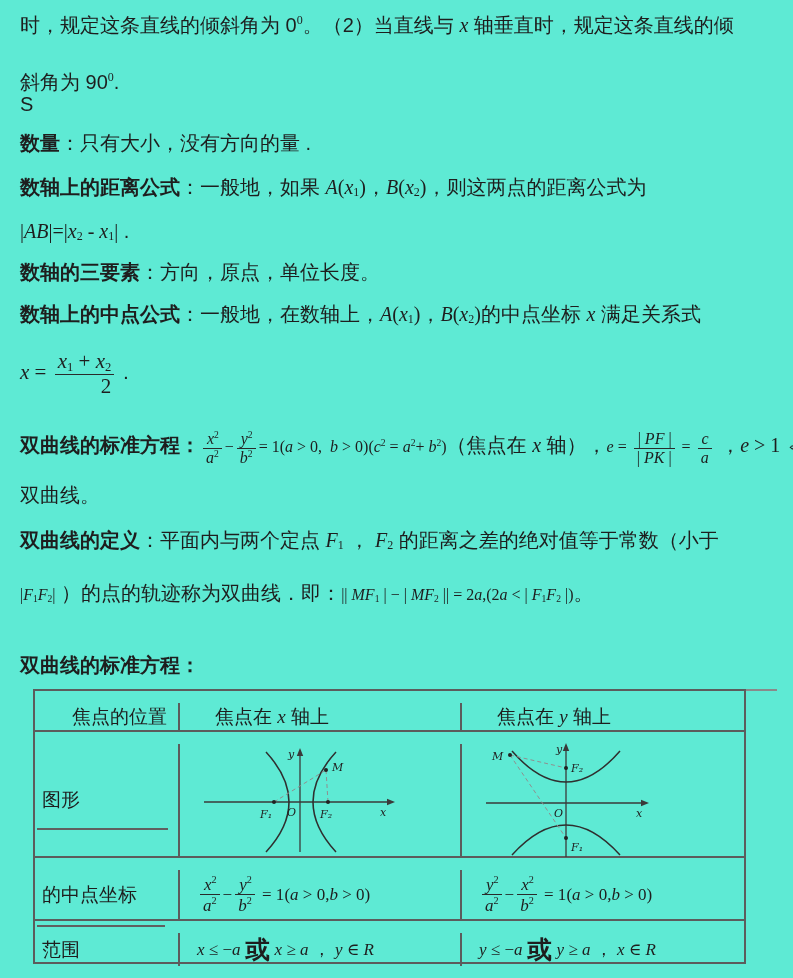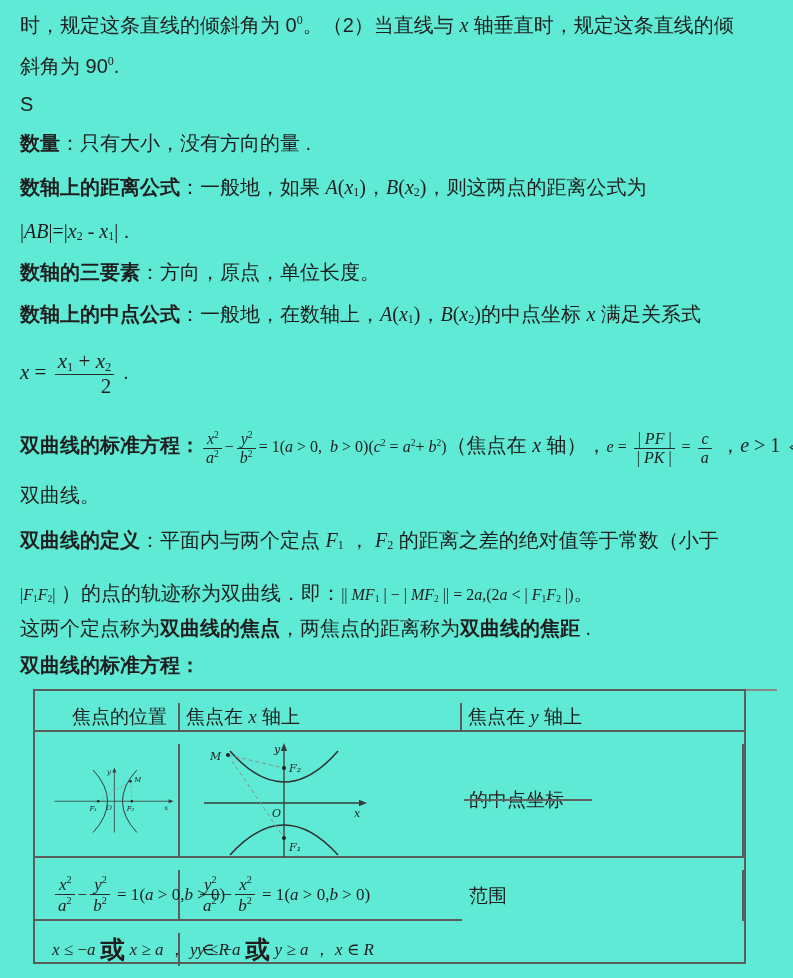--- a/index.html
+++ b/index.html
@@ -21,21 +21,21 @@
   .math-lg{font-size:21px;}
   
   #tbl{position:absolute;left:33px;top:689px;width:713px;height:275px;box-sizing:border-box;
        border:2px solid #5c5c5c;display:grid;grid-template-columns:145px 282px 1fr;
        grid-template-rows:41px 126px 63px 1fr;}
   .tc{position:relative;display:flex;align-items:center;box-sizing:border-box;
       border-right:2px solid #5c5c5c;border-bottom:2px solid #5c5c5c;font-size:19px;margin-top:12px;}
   .tc.noR{border-right:none;}
   .tc.noB{border-bottom:none;}
   .tc.headL{padding-left:37px;}
-  .tc.headC{padding-left:6px;}
+  .tc.headC{padding-left:35px;}
   .tc.rowlabel{padding-left:7px;}
   .tc.formula{padding-left:17px;font-size:17px;}
   .tc.graphcell{padding-left:12px;}
   .ul{position:absolute;left:2px;height:2px;background:#606060;}
   .ul-graph{top:84px;width:131px;}
   .ul-eq{top:55px;width:128px;}
   #topext{position:absolute;left:744px;top:689px;width:33px;height:2px;background:#8a8a8a;}
   
   svg{display:block;}
   .ax{stroke:#3a3a3a;stroke-width:1.3;fill:none;}
@@ -44,58 +44,61 @@
   .dot{fill:#222;}
   .arrowhead{fill:#3a3a3a;}
   .glabel{font-family:"DejaVu Serif",serif;font-style:italic;font-size:11px;fill:#222;}
 </style>
 </head>
 <body>
 
 <div id="page">
 
   <div class="line" style="top:12px"><span class="seg p">时，规定这条直线的倾斜角为 0</span><span class="seg sup">0</span><span class="seg p">。（2）当直线与 </span><span class="seg m">x</span><span class="seg p"> 轴垂直时，规定这条直线的倾</span></div>
-  <div class="line" style="top:53px"><span class="seg p">斜角为 90</span><span class="seg sup">0</span><span class="seg p">.</span></div>
+  <div class="line" style="top:69px"><span class="seg p">斜角为 90</span><span class="seg sup">0</span><span class="seg p">.</span></div>
   <div class="line" style="top:91px"><span class="seg p">S</span></div>
   <div class="line" style="top:130px"><span class="seg b">数量</span><span class="seg p">：只有大小，没有方向的量 .</span></div>
   <div class="line" style="top:174px"><span class="seg b">数轴上的距离公式</span><span class="seg p">：一般地，如果 </span><span class="seg m">A</span><span class="seg mr">(</span><span class="seg m">x</span><span class="seg sub">1</span><span class="seg mr">)</span><span class="seg p">，</span><span class="seg m">B</span><span class="seg mr">(</span><span class="seg m">x</span><span class="seg sub">2</span><span class="seg mr">)</span><span class="seg p">，则这两点的距离公式为</span></div>
   <div class="line" style="top:218px"><span class="seg mr">|</span><span class="seg m">AB</span><span class="seg mr">|</span><span class="seg mr">=</span><span class="seg mr">|</span><span class="seg m">x</span><span class="seg sub">2</span><span class="seg mr"> - </span><span class="seg m">x</span><span class="seg sub">1</span><span class="seg mr">|</span><span class="seg p"> .</span></div>
   <div class="line" style="top:259px"><span class="seg b">数轴的三要素</span><span class="seg p">：方向，原点，单位长度。</span></div>
   <div class="line" style="top:301px"><span class="seg b">数轴上的中点公式</span><span class="seg p">：一般地，在数轴上，</span><span class="seg m">A</span><span class="seg mr">(</span><span class="seg m">x</span><span class="seg sub">1</span><span class="seg mr">)</span><span class="seg p">，</span><span class="seg m">B</span><span class="seg mr">(</span><span class="seg m">x</span><span class="seg sub">2</span><span class="seg mr">)</span><span class="seg p">的中点坐标 </span><span class="seg m">x</span><span class="seg p"> 满足关系式</span></div>
   <div class="line math-lg" style="top:350px"><span class="seg m">x</span><span class="seg mr"> = </span><span class="frac"><span class="fnum"><span class="seg m">x</span><span class="seg sub">1</span><span class="seg mr"> + </span><span class="seg m">x</span><span class="seg sub">2</span></span><span class="fden"><span class="seg mr">2</span></span></span><span class="seg p"> .</span></div>
 
   <div class="line" style="top:430px">
     <span><span class="seg b">双曲线的标准方程：</span></span><span class="math-sm"><span class="frac"><span class="fnum"><span class="seg m">x</span><span class="seg sup">2</span></span><span class="fden"><span class="seg m">a</span><span class="seg sup">2</span></span></span><span class="seg mr">−</span><span class="frac"><span class="fnum"><span class="seg m">y</span><span class="seg sup">2</span></span><span class="fden"><span class="seg m">b</span><span class="seg sup">2</span></span></span><span class="seg mr">= 1</span><span class="seg mr">(</span><span class="seg m">a</span><span class="seg mr"> &gt; 0,  </span><span class="seg m">b</span><span class="seg mr"> &gt; 0</span><span class="seg mr">)(</span><span class="seg m">c</span><span class="seg sup">2</span><span class="seg mr"> = </span><span class="seg m">a</span><span class="seg sup">2</span><span class="seg mr">+ </span><span class="seg m">b</span><span class="seg sup">2</span><span class="seg mr">)</span></span><span><span class="seg p">（焦点在 </span><span class="seg m">x</span><span class="seg p"> 轴）</span><span class="seg p">，</span></span><span class="math-sm"><span class="seg m">e</span><span class="seg mr"> = </span><span class="frac"><span class="fnum"><span class="seg mr">| </span><span class="seg m">PF</span><span class="seg mr"> |</span></span><span class="fden"><span class="seg mr">| </span><span class="seg m">PK</span><span class="seg mr"> |</span></span></span><span class="seg mr"> = </span><span class="frac"><span class="fnum"><span class="seg m">c</span></span><span class="fden"><span class="seg m">a</span></span></span></span><span><span class="seg p"> ，</span><span class="seg m">e</span><span class="seg mr"> &gt; 1 </span><span class="seg p">⇔</span></span>
   </div>
   <div class="line" style="top:482px"><span class="seg p">双曲线。</span></div>
   <div class="line" style="top:527px"><span class="seg b">双曲线的定义</span><span class="seg p">：平面内与两个定点 </span><span class="seg m">F</span><span class="seg sub">1</span><span class="seg p"> ， </span><span class="seg m">F</span><span class="seg sub">2</span><span class="seg p"> 的距离之差的绝对值等于常数（小于</span></div>
   <div class="line" style="top:580px">
     <span class="math-sm"><span class="seg mr">|</span><span class="seg m">F</span><span class="seg sub">1</span><span class="seg m">F</span><span class="seg sub">2</span><span class="seg mr">|</span></span><span><span class="seg p"> ）的点的轨迹称为双曲线．即：</span></span><span class="math-sm"><span class="seg mr">|| </span><span class="seg m">MF</span><span class="seg sub">1</span><span class="seg mr"> | − | </span><span class="seg m">MF</span><span class="seg sub">2</span><span class="seg mr"> || = 2</span><span class="seg m">a</span><span class="seg mr">,(2</span><span class="seg m">a</span><span class="seg mr"> &lt; | </span><span class="seg m">F</span><span class="seg sub">1</span><span class="seg m">F</span><span class="seg sub">2</span><span class="seg mr"> |)</span></span><span><span class="seg p">。</span></span>
   </div>
-  <div class="line" style="top:615px"><span class="seg p">这两个定点称为</span><span class="seg b">双曲线的焦点</span><span class="seg p">，两焦点的距离称为</span><span class="seg b">双曲线的焦距</span><span class="seg p"> .</span></div>
   <div class="line" style="top:652px"><span class="seg b">双曲线的标准方程：</span></div>
 
   <div id="topext"></div>
 
   <div id="tbl">
 
     <div class="tc headL">
         <span class="seg p">焦点的位置</span>
       </div>
     <div class="tc headC">
         <span class="seg p">焦点在 </span>
         <span class="seg m">x</span>
         <span class="seg p"> 轴上</span>
       </div>
     <div class="tc headC noR">
         <span class="seg p">焦点在 </span>
         <span class="seg m">y</span>
         <span class="seg p"> 轴上</span>
       </div>
 
+    <div class="tc rowlabel">
+      <span><span class="seg p">图形</span></span>
+      <span class="ul ul-graph"></span>
+    </div>
     <div class="tc graphcell">
       <svg width="210" height="112" viewBox="0 0 210 112">
         <line class="ax" x1="12" y1="58" x2="196" y2="58"></line>
         <path class="arrowhead" d="M203,58 l-8,-3.2 v6.4 z"></path>
         <line class="ax" x1="108" y1="108" x2="108" y2="10"></line>
         <path class="arrowhead" d="M108,4 l-3.2,8 h6.4 z"></path>
         <path class="branch" d="M74,8 Q120,58 74,108"></path>
         <path class="branch" d="M144,8 Q98,58 144,108"></path>
         <line class="dash" x1="82" y1="58" x2="134" y2="26"></line>
         <line class="dash" x1="136" y1="58" x2="134" y2="26"></line>

